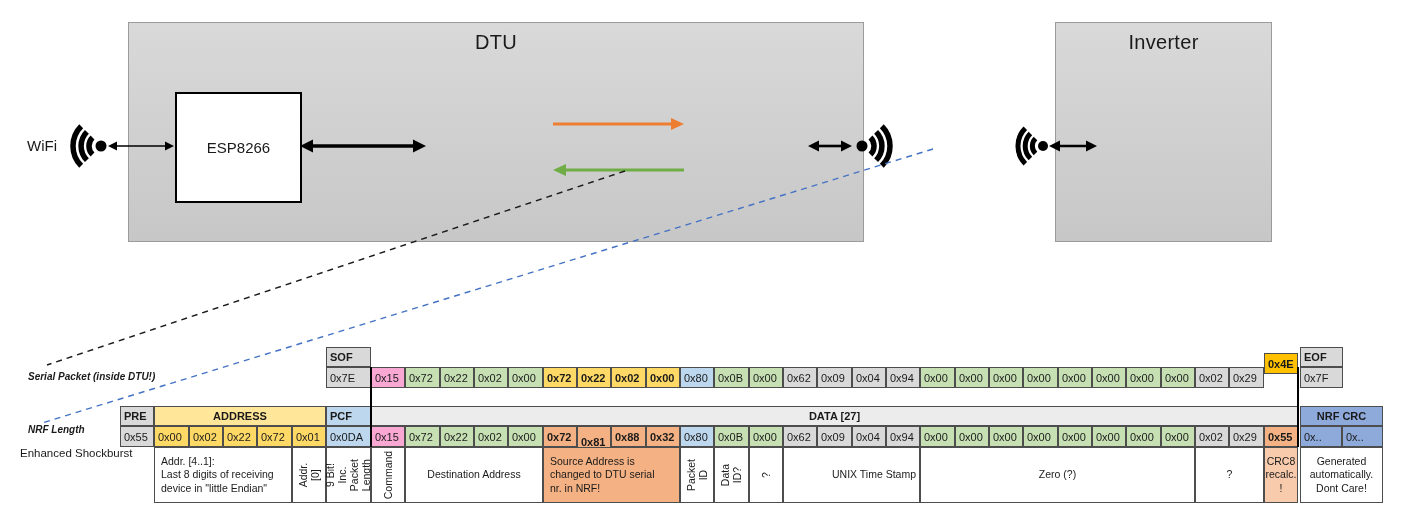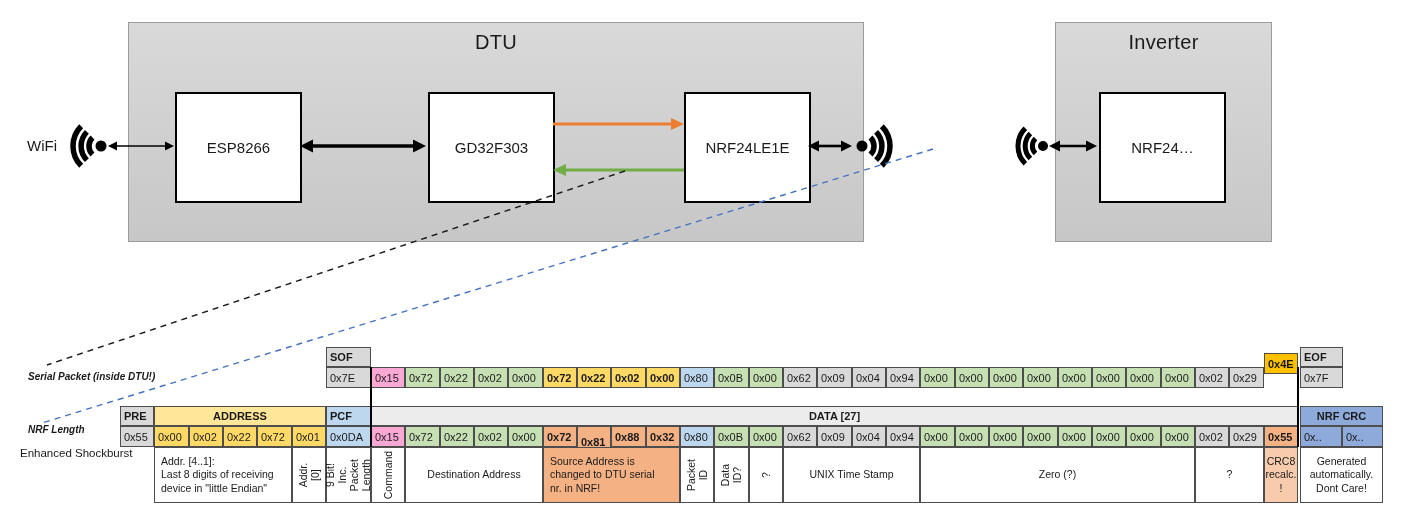--- a/index.html
+++ b/index.html
@@ -42,29 +42,20 @@
   <div class="bigbox" style="left:128px;top:22px;width:734px;height:218px;">
     <div class="title">DTU</div>
   </div>
 
   <div class="bigbox" style="left:1055px;top:22px;width:215px;height:218px;">
     <div class="title">Inverter</div>
   </div>
 
   <div class="chip" style="left:175px;top:92px;width:123px;height:107px;">
     <span>ESP8266</span>
-  </div>
-  <div class="chip" style="left:428px;top:92px;width:123px;height:107px;">
-    <span>GD32F303</span>
-  </div>
-  <div class="chip" style="left:684px;top:92px;width:123px;height:107px;">
-    <span>NRF24LE1E</span>
-  </div>
-  <div class="chip" style="left:1099px;top:92px;width:123px;height:107px;">
-    <span>NRF24…</span>
   </div>
 
   <div class="freelabel" style="left:27px;top:137px;">WiFi</div>
 
   <svg class="overlay" width="1406" height="523">
 
     <g stroke="#000" fill="none" stroke-width="5.5">
       <path d="M 92.5 137.5 A 12 12 0 0 0 92.5 154.5"></path>
       <path d="M 86.9 131.9 A 20 20 0 0 0 86.9 160.1"></path>
       <path d="M 81.2 126.2 A 28 28 0 0 0 81.2 165.8"></path>
@@ -227,21 +218,21 @@
       </div>
       <div class="cell note c-w center" style="left: 680px; top: 447px; width: 34px; height: 56px;">
         <span class="rot">Packet ID</span>
       </div>
       <div class="cell note c-w center" style="left: 714px; top: 447px; width: 35px; height: 56px;">
         <span class="rot">Data ID?</span>
       </div>
       <div class="cell note c-w center" style="left: 749px; top: 447px; width: 34px; height: 56px;">
         <span class="rot">?</span>
       </div>
-      <div class="cell note c-w center" style="left: 783px; top: 447px; width: 137px; height: 56px;">
+      <div class="cell note c-w center" style="left: 783px; top: 447px; width: 137px; height: 56px; justify-content: flex-end;">
         <span class="txt">UNIX Time Stamp</span>
       </div>
       <div class="cell note c-w center" style="left: 920px; top: 447px; width: 275px; height: 56px;">
         <span class="txt">Zero (?)</span>
       </div>
       <div class="cell note c-w center" style="left: 1195px; top: 447px; width: 69px; height: 56px;">
         <span class="txt">?</span>
       </div>
       <div class="cell note c-ol center" style="left: 1264px; top: 447px; width: 34px; height: 56px;">
         <span class="txt">CRC8

